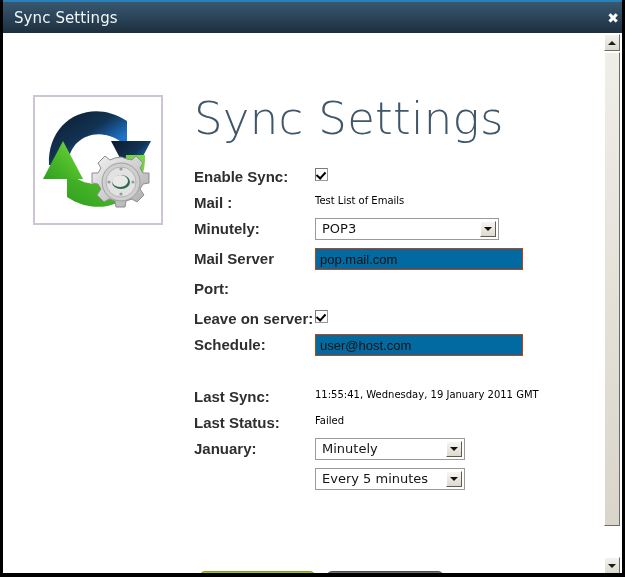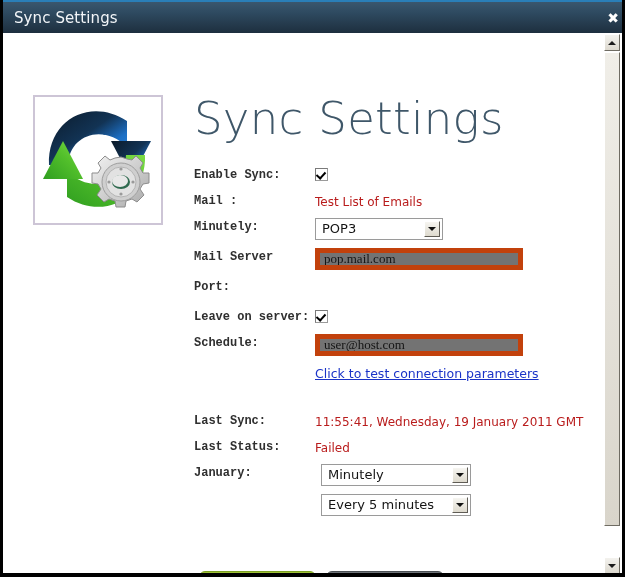--- a/index.html
+++ b/index.html
@@ -161,32 +161,32 @@
   }
   .row {
     position: relative;
     height: 26px;
   }
   .row.tall { height: 30px; }
   .lbl {
     position: absolute;
     left: 0;
     top: 2px;
-    font-size: 12px;
+    font-size: 15px;
     font-weight: bold;
     color: #2f2f2f;
     white-space: nowrap;
-    font-family: Liberation Mono, monospace;
+    font-family: Liberation Sans, sans-serif;
   }
   .val {
     position: absolute;
     left: 121px;
     top: 3px;
-    font-size: 12px;
-    color: #b91c1c;
+    font-size: 10px;
+    color: #000000;
     white-space: nowrap;
     font-family: "DejaVu Sans", "Liberation Sans", sans-serif;
   }
 
   
   .cbx {
     position: absolute;
     left: 121px;
     top: 2px;
     width: 13px;
@@ -210,48 +210,48 @@
     transform: rotate(42deg);
   }
 
   
   .tinput {
     position: absolute;
     left: 121px;
     top: 0px;
     width: 208px;
     height: 22px;
-    border: 5px solid #c2410c;
-    background: #737373;
+    border: 1px solid #c2410c;
+    background: #0369a1;
     box-sizing: border-box;
     font-size: 13px;
     color: #141414;
     padding: 0 4px;
     line-height: 20px;
-    font-family: Liberation Serif, serif;
+    font-family: Liberation Sans, sans-serif;
     outline: none;
   }
   .pwd {
     letter-spacing: 1.6px;
     font-size: 13px;
   }
 
   
   .sel {
     position: absolute;
     left: 121px;
     top: 0px;
     height: 22px;
     border: 1px solid #9a9a9a;
     background: #ffffff;
     box-sizing: border-box;
     cursor: pointer;
   }
-  .sel.w150 { width: 150px; margin-left: 6px; }
-  .sel.w152 { width: 128px; }
+  .sel.w150 { width: 150px; }
+  .sel.w152 { width: 184px; }
   .sel-text {
     position: absolute;
     left: 6px;
     top: 2px;
     font-size: 13px;
     color: #141414;
     white-space: nowrap;
     font-family: "DejaVu Sans", "Liberation Sans", sans-serif;
   }
   .sel-btn {
@@ -429,23 +429,20 @@
         <span class="lbl">Leave on server:</span>
         <span class="cbx checked"></span>
       </div>
 
       <div class="row tall">
         <span class="lbl">Schedule:</span>
         <input class="tinput" type="text" value="user@host.com" style="">
       </div>
 
 
-      <div class="row">
-        <span class="testlink">Click to test connection parameters</span>
-      </div>
 
       <div class="spacer"></div>
 
       <div class="row">
         <span class="lbl">Last Sync:</span>
         <span class="val">11:55:41, Wednesday, 19 January 2011 GMT</span>
       </div>
 
       <div class="row">
         <span class="lbl">Last Status:</span>

